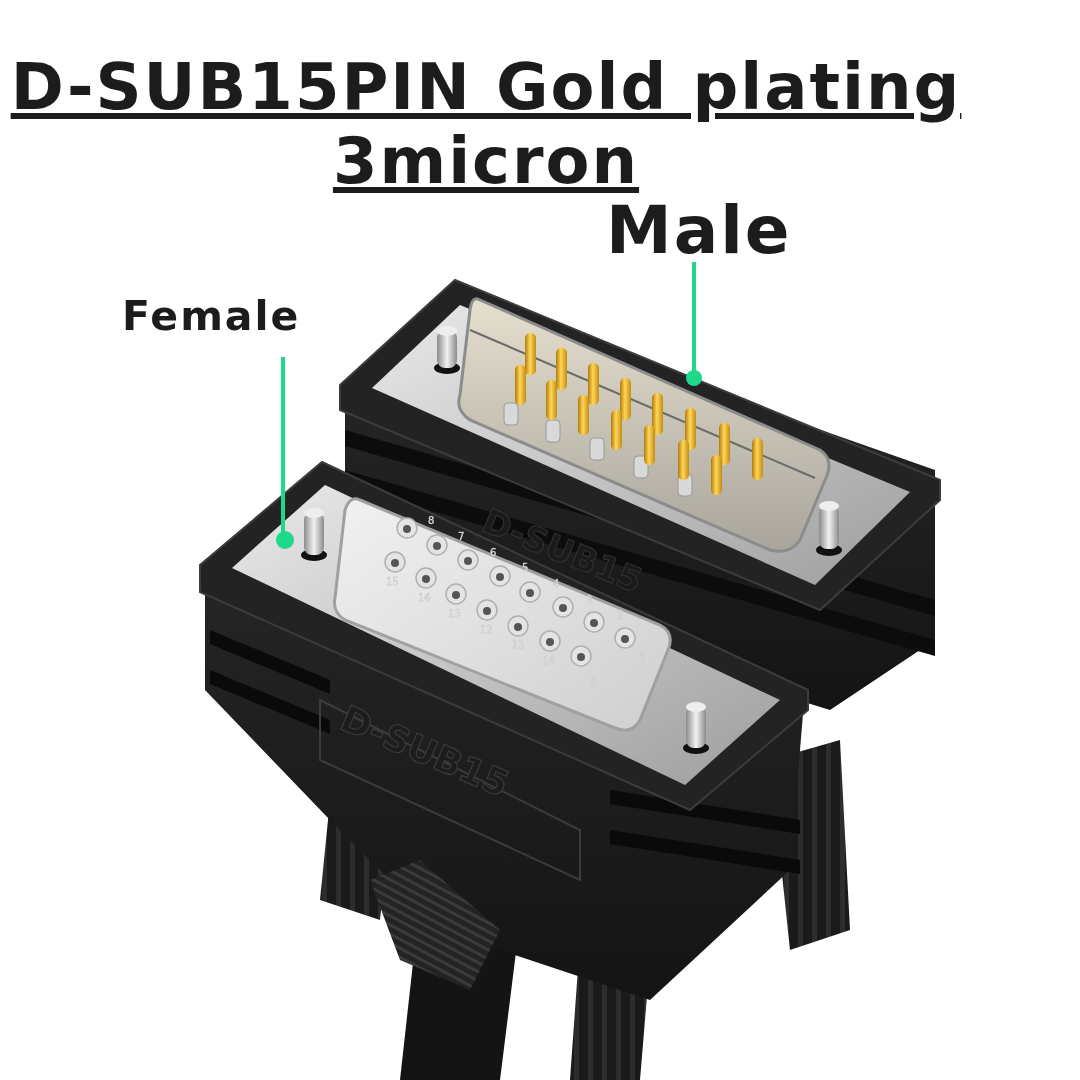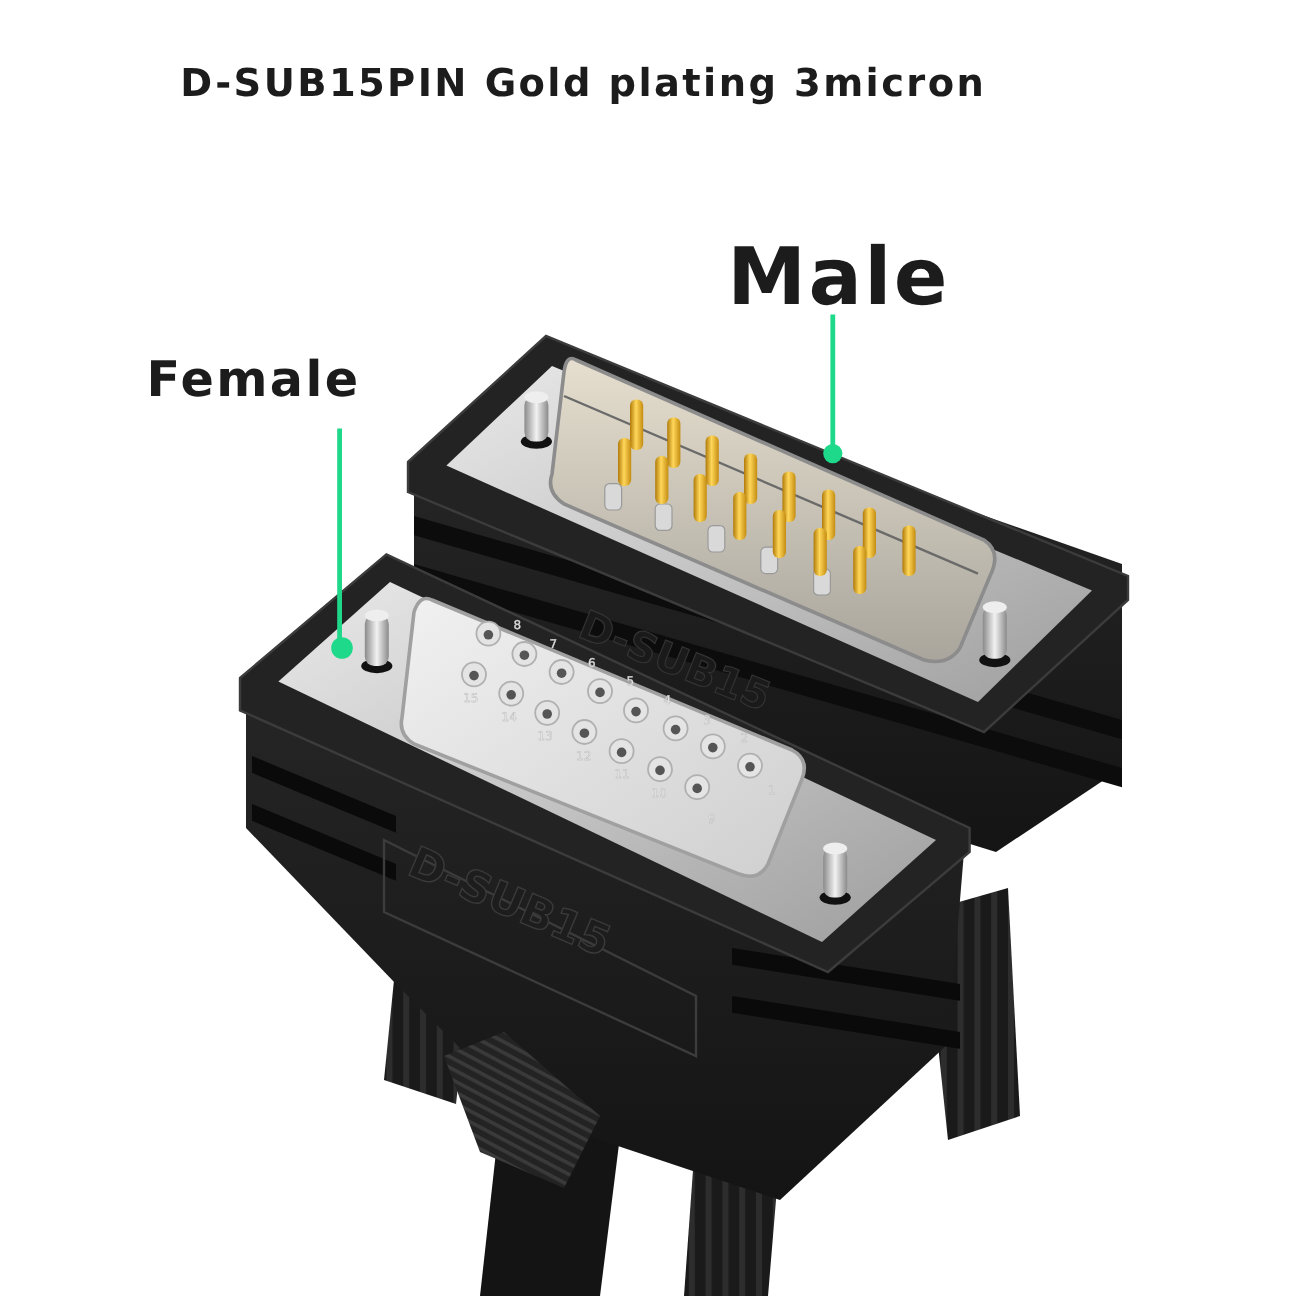--- a/index.html
+++ b/index.html
@@ -1,20 +1,20 @@
 <!DOCTYPE html>
 <html><head>
 <meta charset="utf-8">
 <style>
   html, body { margin: 0; padding: 0; background: #ffffff; }
   body { width: 1080px; height: 1080px; overflow: hidden; position: relative; font-family: "DejaVu Sans", sans-serif; }
   .title {
     position: absolute; left: 0; top: 50px; width: 972px; text-align: center;
-    font-family: "DejaVu Sans", sans-serif; font-weight: bold; font-size: 32px;
-    letter-spacing: 2px; color: #1c1c1c;
+    font-family: "DejaVu Sans", sans-serif; font-weight: bold; font-size: 64px;
+    letter-spacing: 2px; color: #1c1c1c; text-decoration: underline;
   }
   .label {
     position: absolute; font-family: "DejaVu Sans", sans-serif; font-weight: bold; color: #1c1c1c;
     letter-spacing: 2px;
   }
   .label-male { left: 606px; top: 192px; font-size: 66px; text-align: right; }
   .label-female { left: 122px; top: 292px; font-size: 41px; }
   svg.scene { position: absolute; left: 0; top: 0; }
   .engrave { font-family: "DejaVu Sans", sans-serif; font-weight: bold; }
   .pinnum { font-family: "DejaVu Sans", sans-serif; font-size: 10px; fill: #f4f4f4; stroke: #b8b8b8; stroke-width: 0.4; }

